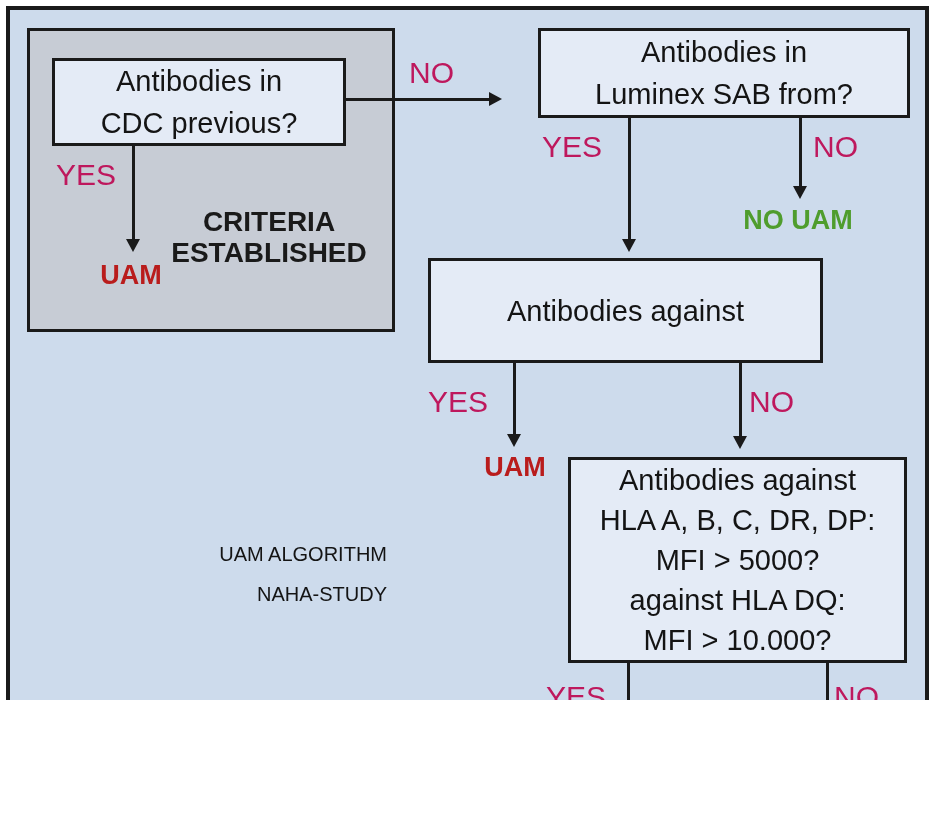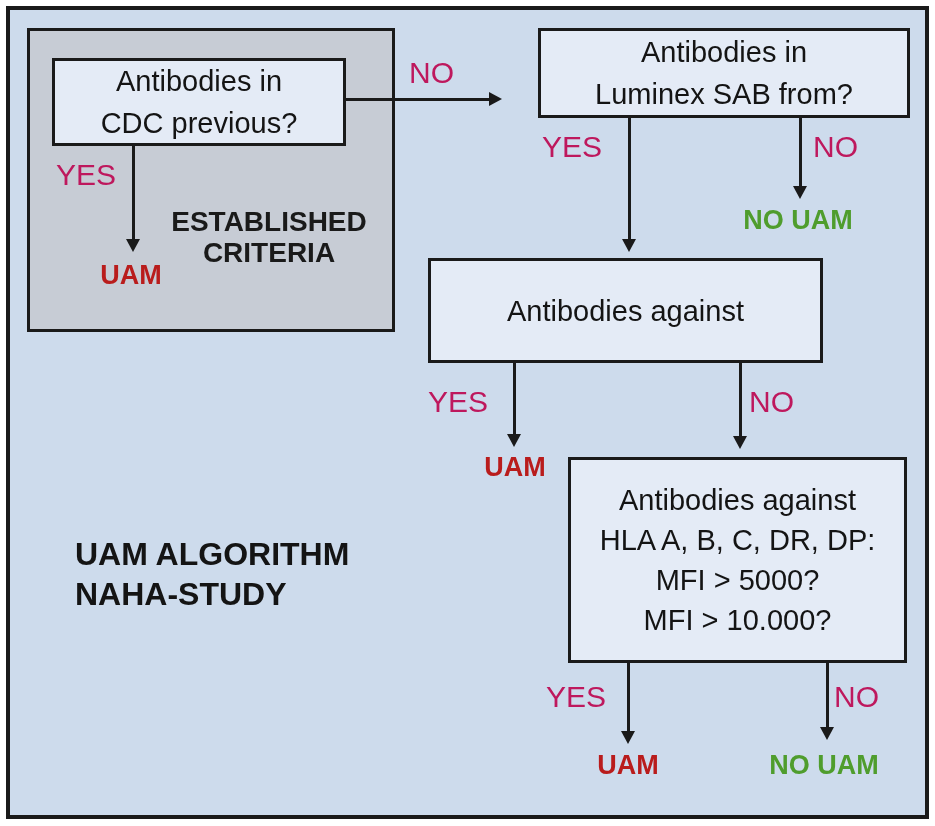--- a/index.html
+++ b/index.html
@@ -1,19 +1,19 @@
 <!DOCTYPE html>
 <html><head>
 <meta charset="utf-8">
 <style>
   html, body { margin: 0; padding: 0; background: #ffffff; }
   .page {
     position: relative;
     width: 935px;
-    height: 826px;
+    height: 700px;
     background: #ffffff;
     font-family: "Liberation Sans", sans-serif;
     color: #141414;
     overflow: hidden;
   }
   .frame {
     position: absolute;
     left: 6px; top: 6px;
     width: 915px; height: 805px;
     border: 4px solid #1a1a1a;
@@ -70,24 +70,24 @@
     font-weight: bold;
     font-size: 28px;
     line-height: 31px;
     text-align: center;
     color: #1a1a1a;
   }
   .title {
     position: absolute;
     left: 75px; top: 534px;
     width: 312px;
-    font-weight: bold;
-    font-size: 32px;
+    font-weight: normal;
+    font-size: 20px;
     line-height: 40px;
-    text-align: left;
+    text-align: right;
     color: #141414;
   }
   .varrow {
     position: absolute;
     width: 3px;
     background: #1a1a1a;
   }
   .varrow::after {
     content: "";
     position: absolute;
@@ -121,22 +121,22 @@
   <div class="dbox box-cdc">
     <div>Antibodies in</div>
     <div>CDC previous?</div>
   </div>
 
   <span class="lbl" style="left:56px; top:160px;">YES</span>
   <div class="varrow" style="left:132px; top:146px; height:93px;"></div>
   <div class="outcome red" style="left:71px; top:259px; width:120px;">UAM</div>
 
   <div class="est-label">
+    <div>CRITERIA</div>
     <div>ESTABLISHED</div>
-    <div>CRITERIA</div>
   </div>
 
   <span class="lbl" style="left:409px; top:58px;">NO</span>
   <div class="harrow" style="left:345px; top:98px; width:144px;"></div>
 
   <div class="dbox box-luminex">
     <div>Antibodies in</div>
     <div>Luminex SAB from?</div>
   </div>
 
@@ -155,20 +155,21 @@
   <div class="varrow" style="left:513px; top:363px; height:71px;"></div>
   <div class="outcome red" style="left:455px; top:451px; width:120px;">UAM</div>
 
   <span class="lbl" style="left:749px; top:387px;">NO</span>
   <div class="varrow" style="left:739px; top:363px; height:73px;"></div>
 
   <div class="dbox box-mfi">
     <div>Antibodies against</div>
     <div>HLA A, B, C, DR, DP:</div>
     <div>MFI &gt; 5000?</div>
+    <div>against HLA DQ:</div>
     <div>MFI &gt; 10.000?</div>
   </div>
 
   <span class="lbl" style="left:546px; top:682px;">YES</span>
   <div class="varrow" style="left:627px; top:663px; height:68px;"></div>
   <div class="outcome red" style="left:568px; top:749px; width:120px;">UAM</div>
 
   <span class="lbl" style="left:834px; top:682px;">NO</span>
   <div class="varrow" style="left:826px; top:663px; height:64px;"></div>
   <div class="outcome green" style="left:744px; top:749px; width:160px;">NO UAM</div>

